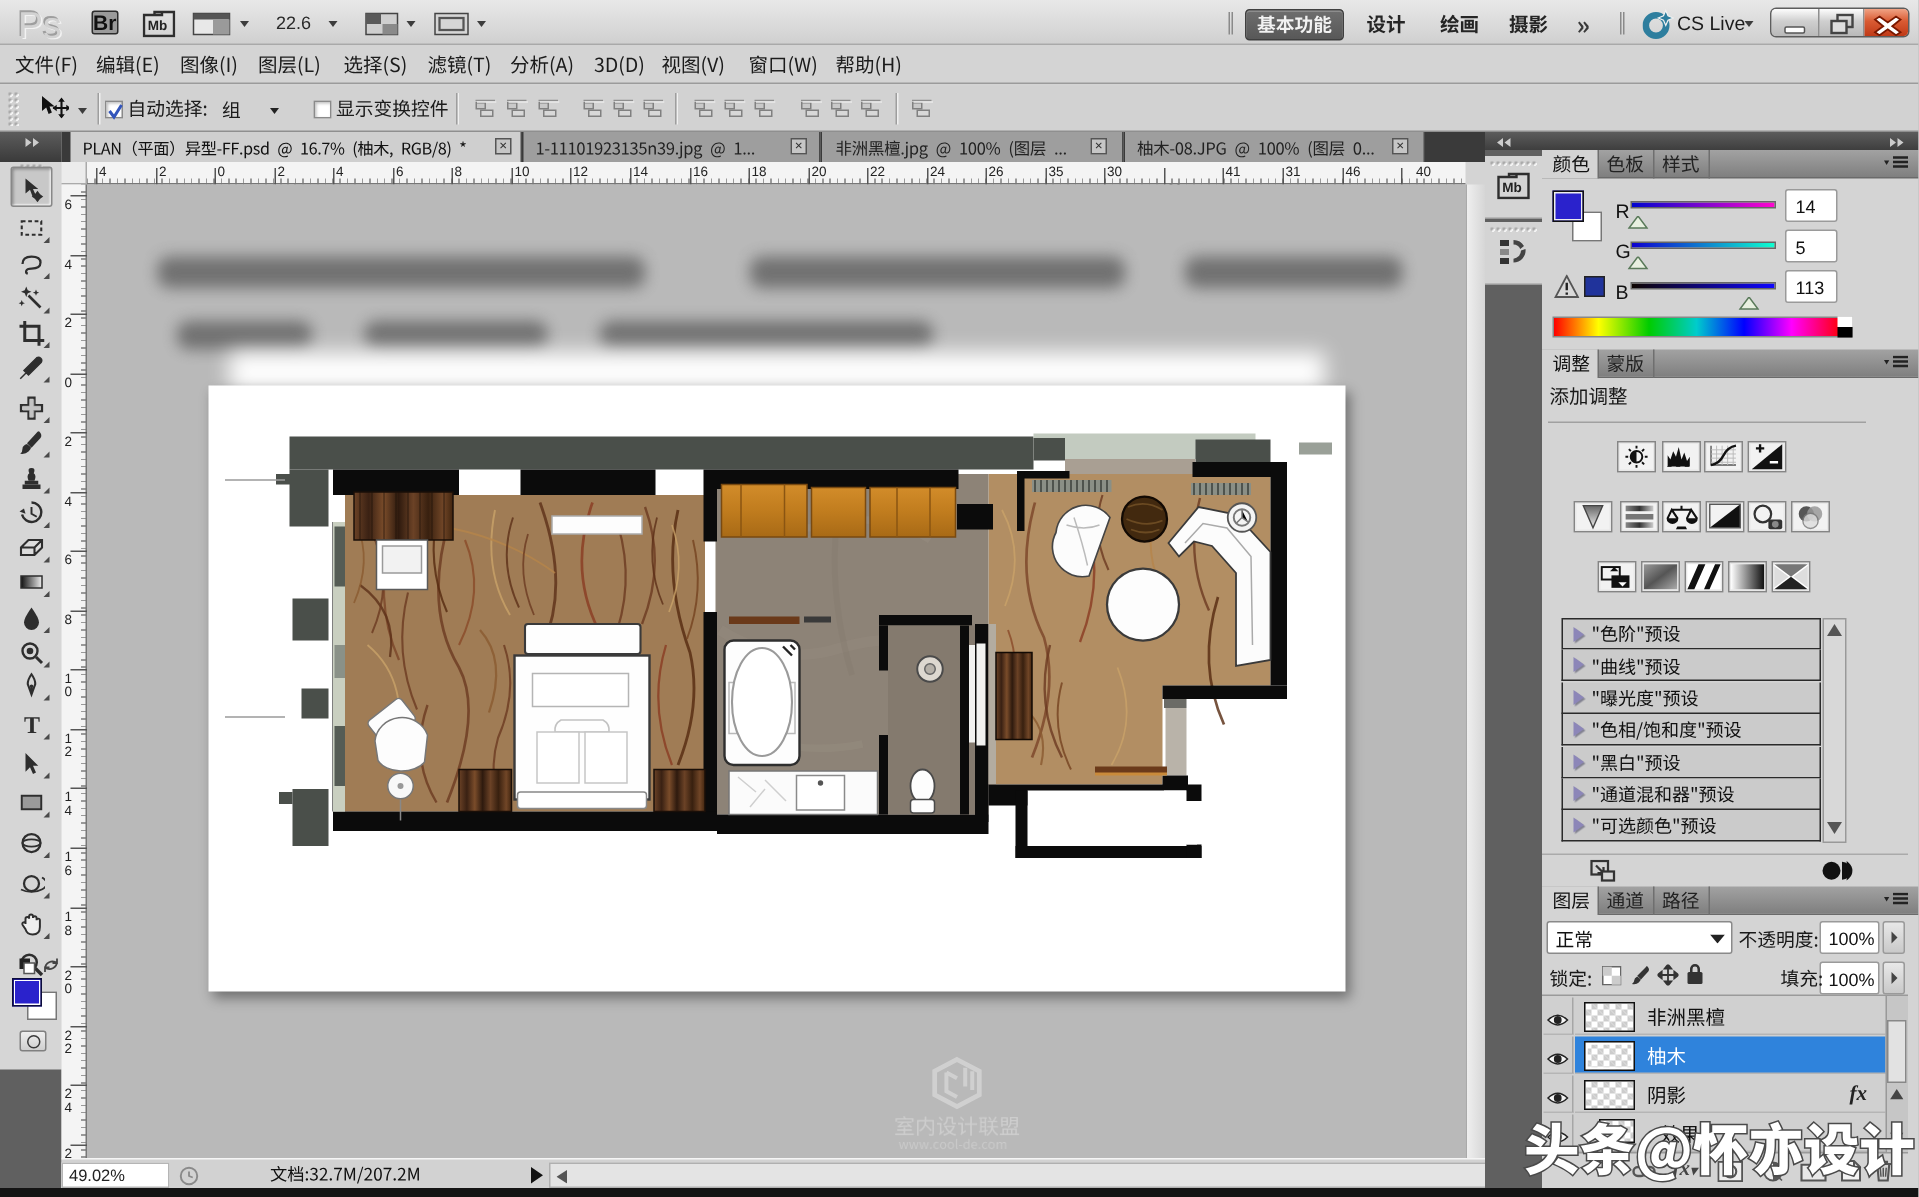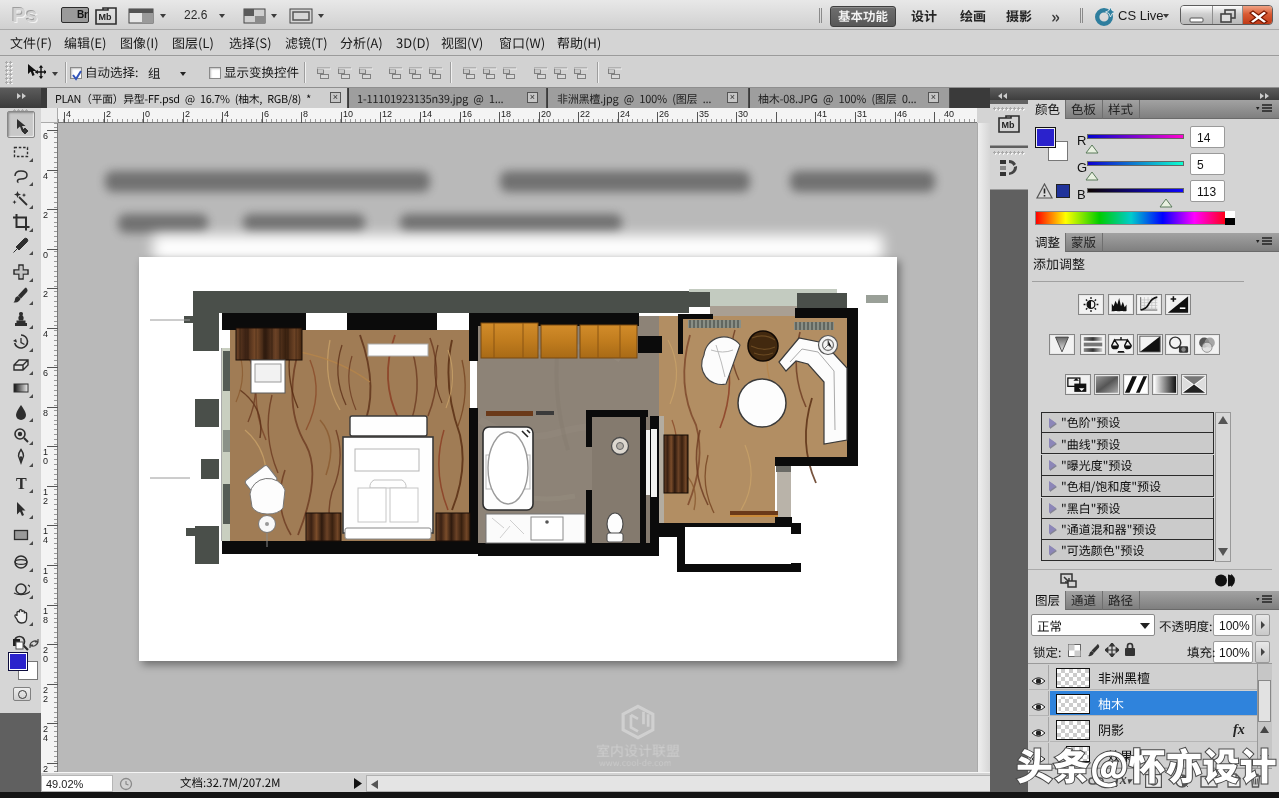--- a/index.html
+++ b/index.html
@@ -1,21 +1,21 @@
 <!DOCTYPE html>
 <html><head><meta charset="utf-8">
 <style>
 *{margin:0;padding:0;box-sizing:border-box}
 html,body{width:1279px;height:798px;overflow:hidden}
 body{font-family:"Liberation Sans",sans-serif;background:#d4d4d4;position:relative}
 .abs{position:absolute}
 
 #titlebar{position:absolute;left:0;top:0;width:1279px;height:30px;background:linear-gradient(#e8e8e8,#d0d0d0);border-bottom:1px solid #a9a9a9}
-#pslogo{position:absolute;left:12px;top:3px;font-size:21px;font-weight:bold;color:#d2d2d2;text-shadow:-1px -1px 0 #9e9e9e,1px 1px 0 #f2f2f2;letter-spacing:0px}
-#brbtn{position:absolute;left:61px;top:7px;width:28px;height:16px;background:#9a9a9a;border:1px solid #2c2c2c;border-radius:2px;color:#111;font-size:10px;font-weight:bold;text-align:right;line-height:14px}
+#pslogo{position:absolute;left:12px;top:3px;font-size:25px;font-weight:normal;color:#d2d2d2;text-shadow:-1px -1px 0 #9e9e9e,1px 1px 0 #f2f2f2;letter-spacing:0px}
+#brbtn{position:absolute;left:61px;top:7px;width:18px;height:16px;background:#9a9a9a;border:1px solid #2c2c2c;border-radius:2px;color:#111;font-size:14px;font-weight:bold;text-align:left;line-height:14px}
 .vsep{position:absolute;top:6px;width:1px;height:18px;background:#9e9e9e;box-shadow:1px 0 0 #f0f0f0}
 .dsep{position:absolute;top:8px;width:1px;height:15px;background:#8a8a8a;box-shadow:2px 0 0 #8a8a8a}
 .tbtxt{position:absolute;top:8px;font-size:12px;color:#2a2a2a}
 .darr{position:absolute;width:0;height:0;border-left:3.5px solid transparent;border-right:3.5px solid transparent;border-top:4px solid #3c3c3c}
 #wsbtn{position:absolute;left:830px;top:6px;width:66px;height:21px;background:linear-gradient(#6e6e6e,#585858);border:1px solid #3f3f3f;border-radius:3px;box-shadow:inset 0 1px 0 #8d8d8d}
 
 #winbtns{position:absolute;left:1180px;top:5px;width:93px;height:20px;border:1px solid #5d5d5d;border-radius:4px;overflow:hidden;display:flex}
 #winbtns .wb{width:31px;height:100%;position:relative}
 #wb1,#wb2{background:linear-gradient(#fdfdfd,#cfcfcf 45%,#b9b9b9)}
 #wb2{border-left:1px solid #8f8f8f;border-right:1px solid #8f8f8f}

